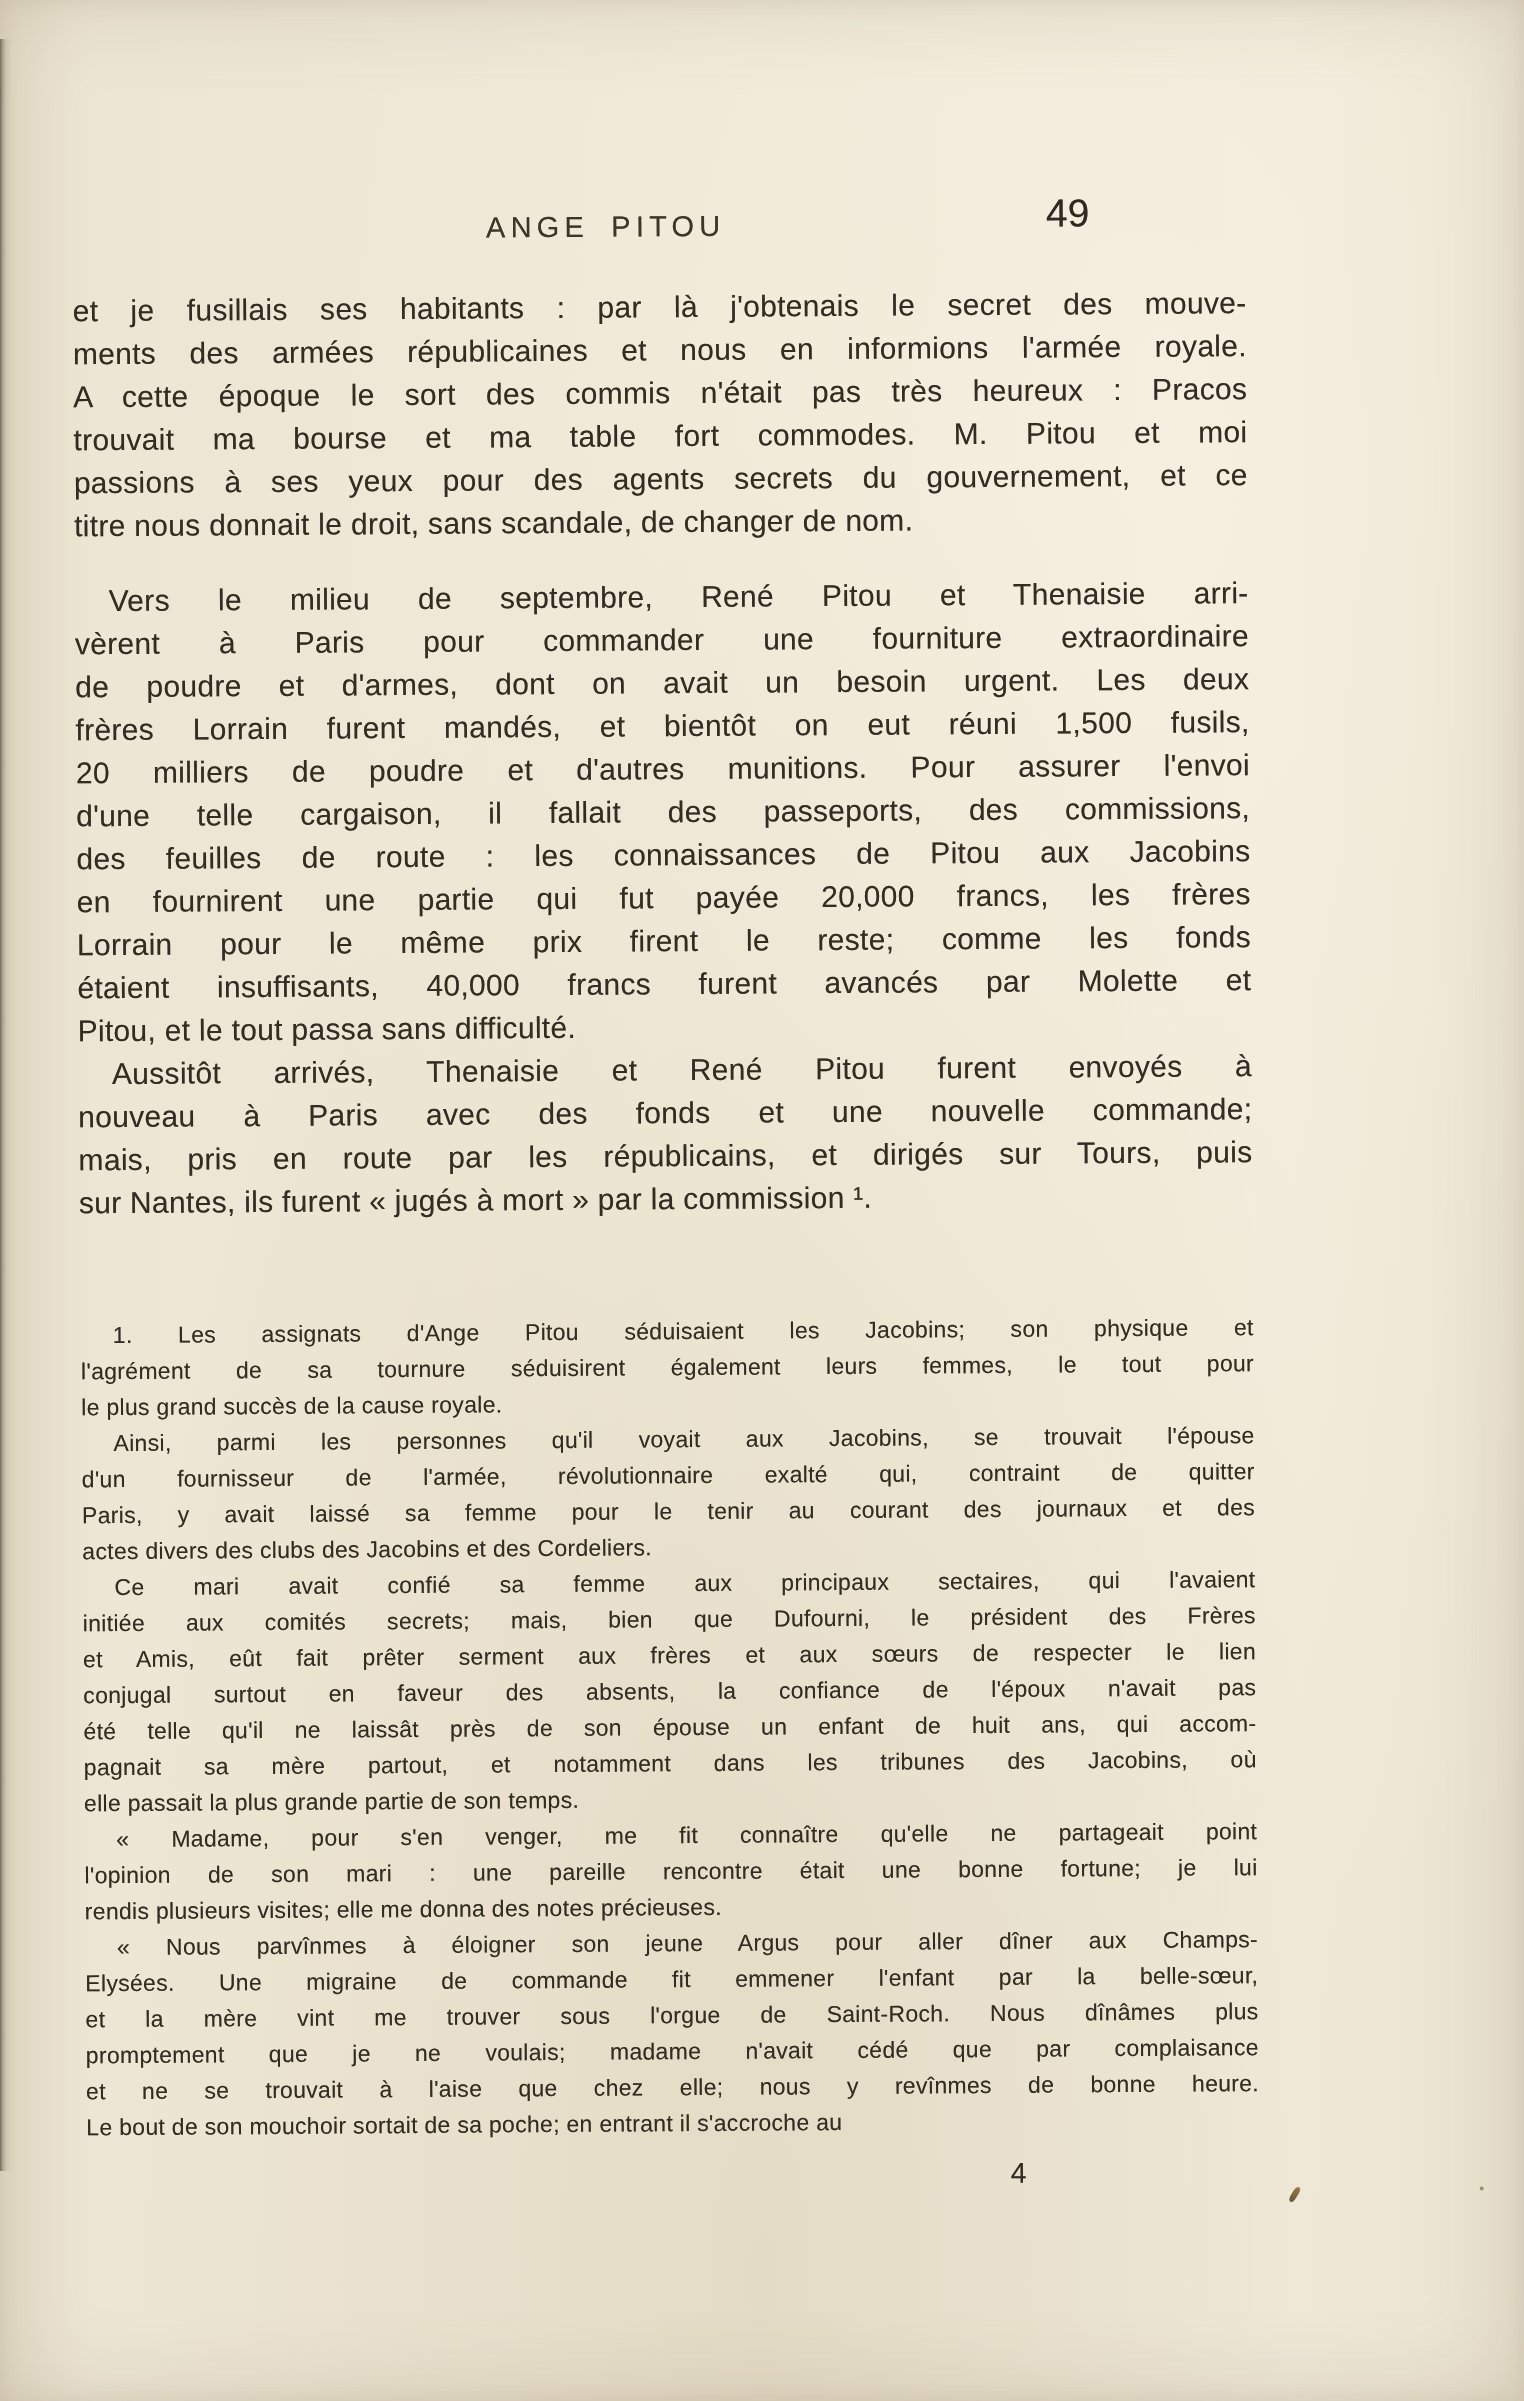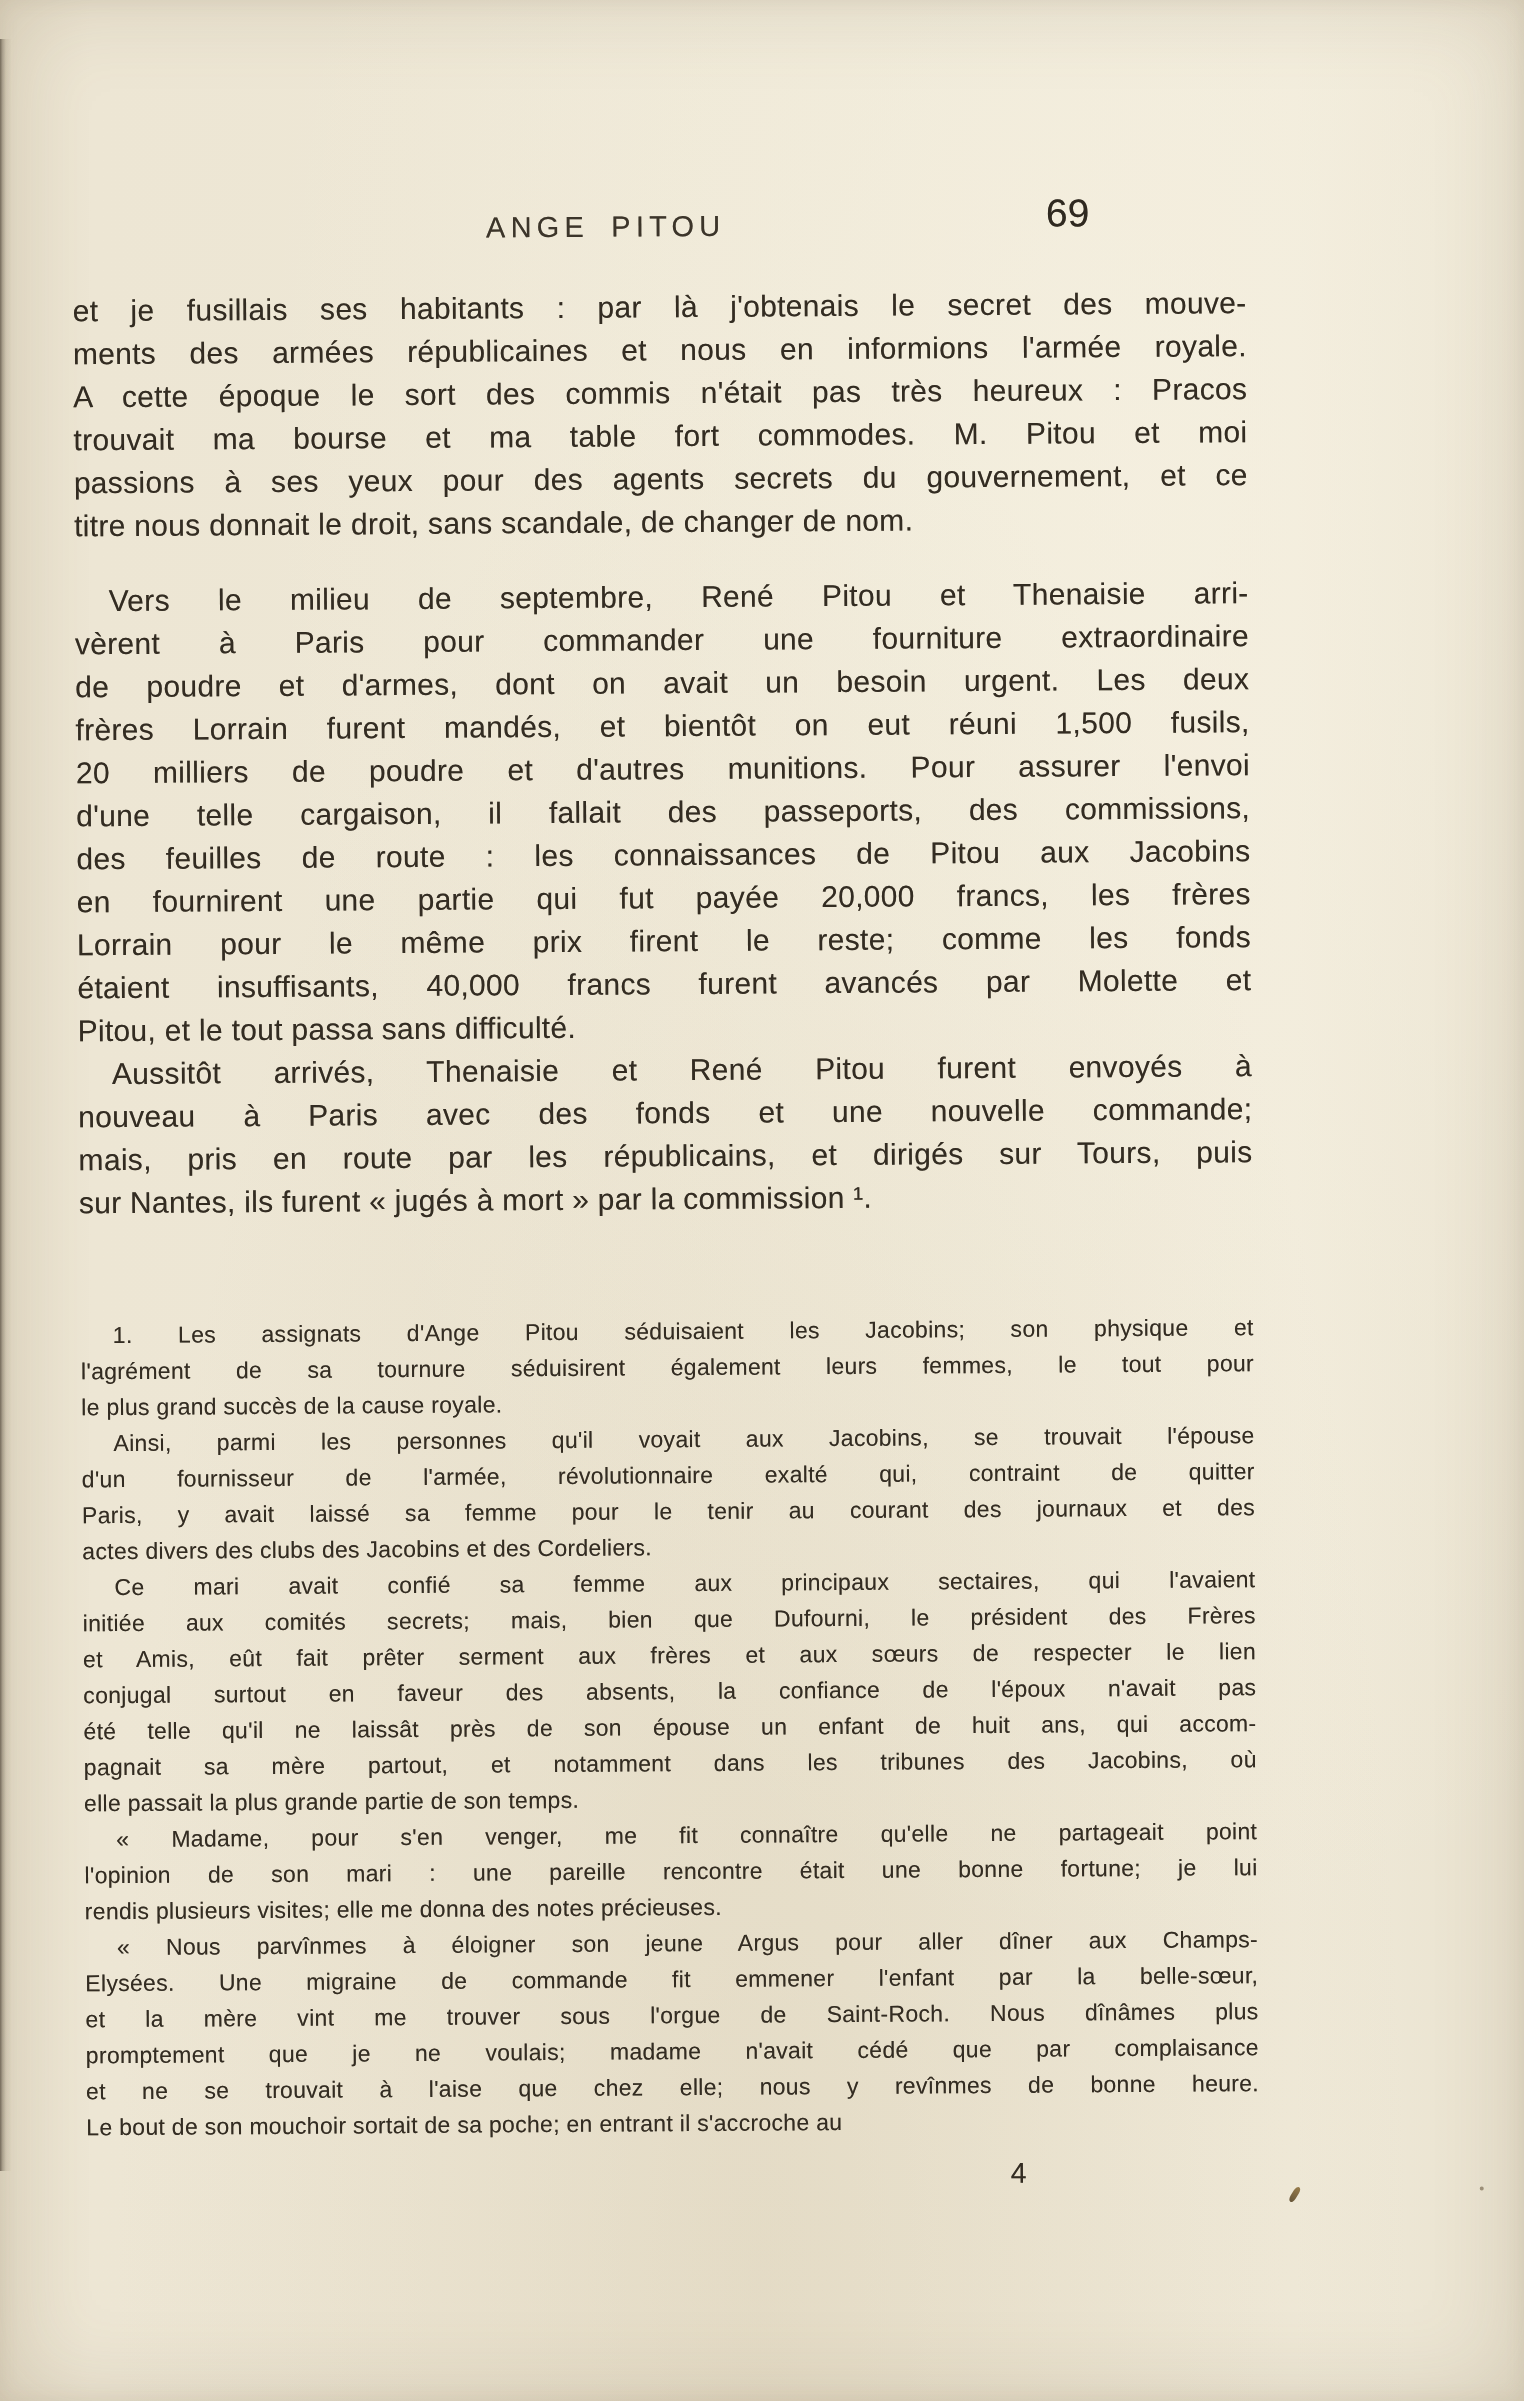--- a/index.html
+++ b/index.html
@@ -76,21 +76,21 @@
 </head>
 <body>
 
 <div class="page">
   <div class="spine-shadow"></div>
 
   <div class="sheet">
 
     <div class="running-title">ANGE PITOU</div>
 
-    <div class="page-number">69</div>
+    <div class="page-number">49</div>
 
     <div class="body-text">
       <div class="para">
           <div class="line">et je fusillais ses habitants : par là j'obtenais le secret des mouve-</div>
           <div class="line">ments des armées républicaines et nous en informions l'armée royale.</div>
           <div class="line">A cette époque le sort des commis n'était pas très heureux : Pracos</div>
           <div class="line">trouvait ma bourse et ma table fort commodes. M. Pitou et moi</div>
           <div class="line">passions à ses yeux pour des agents secrets du gouvernement, et ce</div>
           <div class="line last-line">titre nous donnait le droit, sans scandale, de changer de nom.</div>
         </div>

